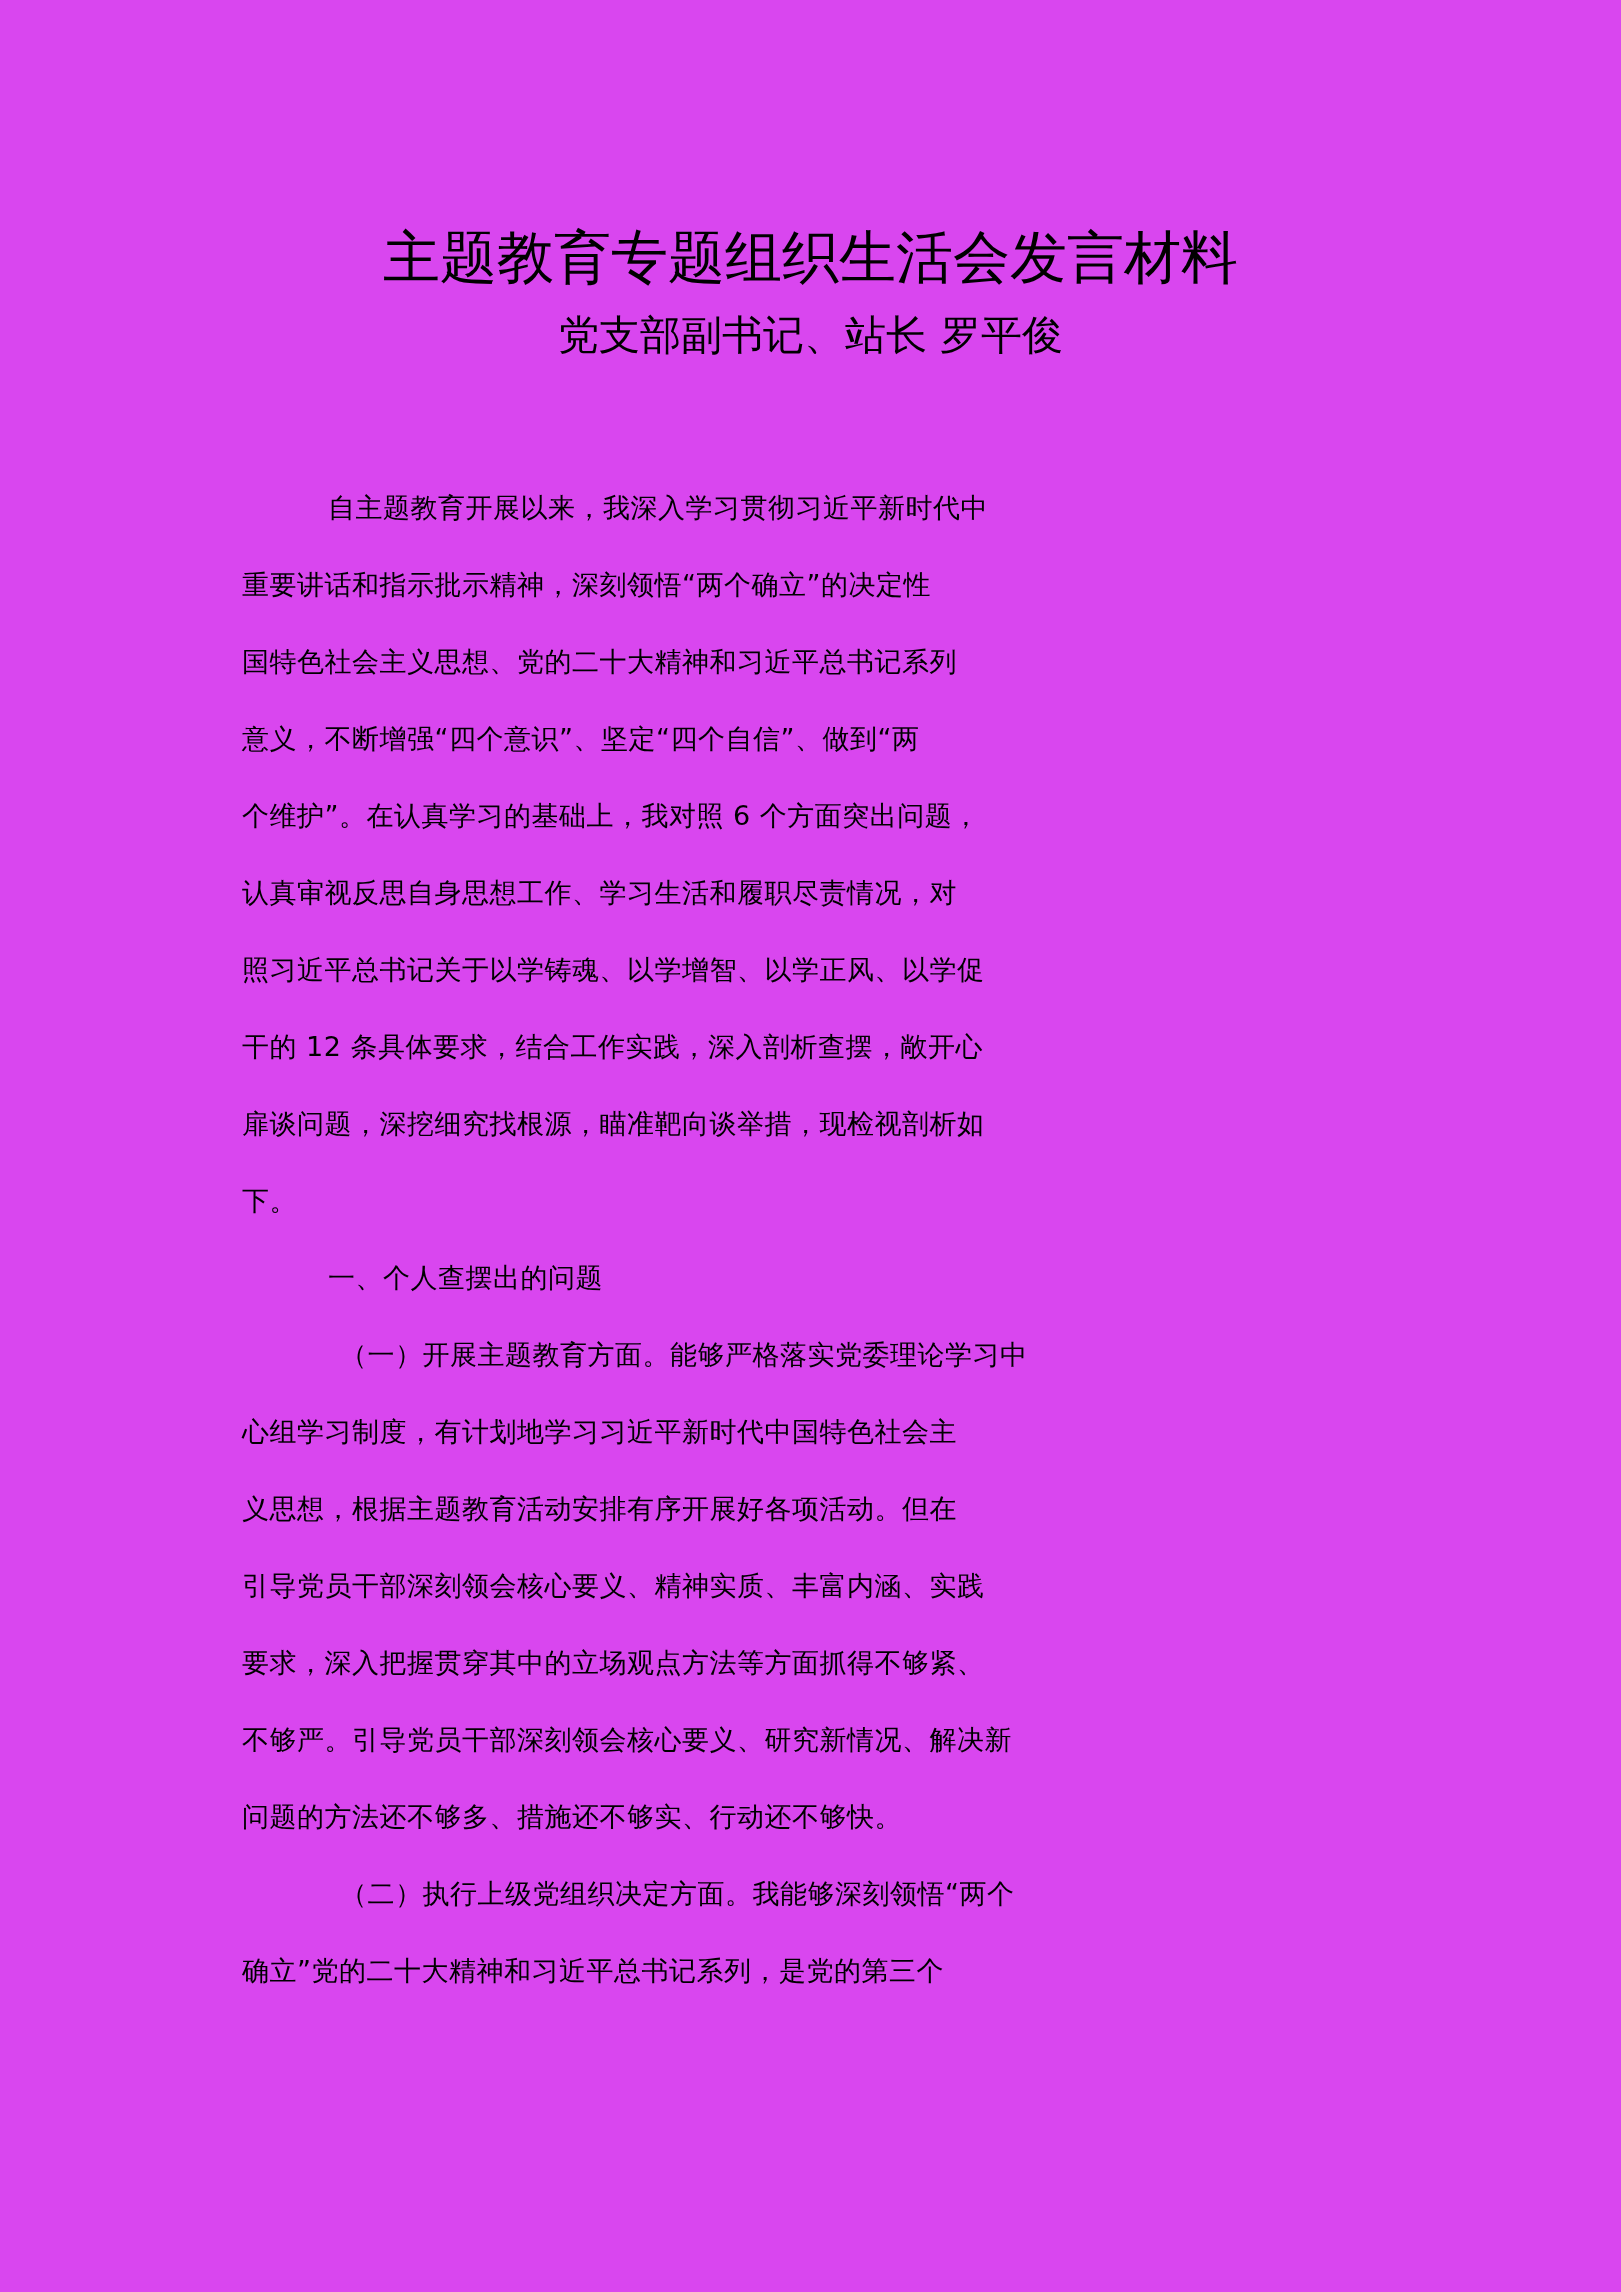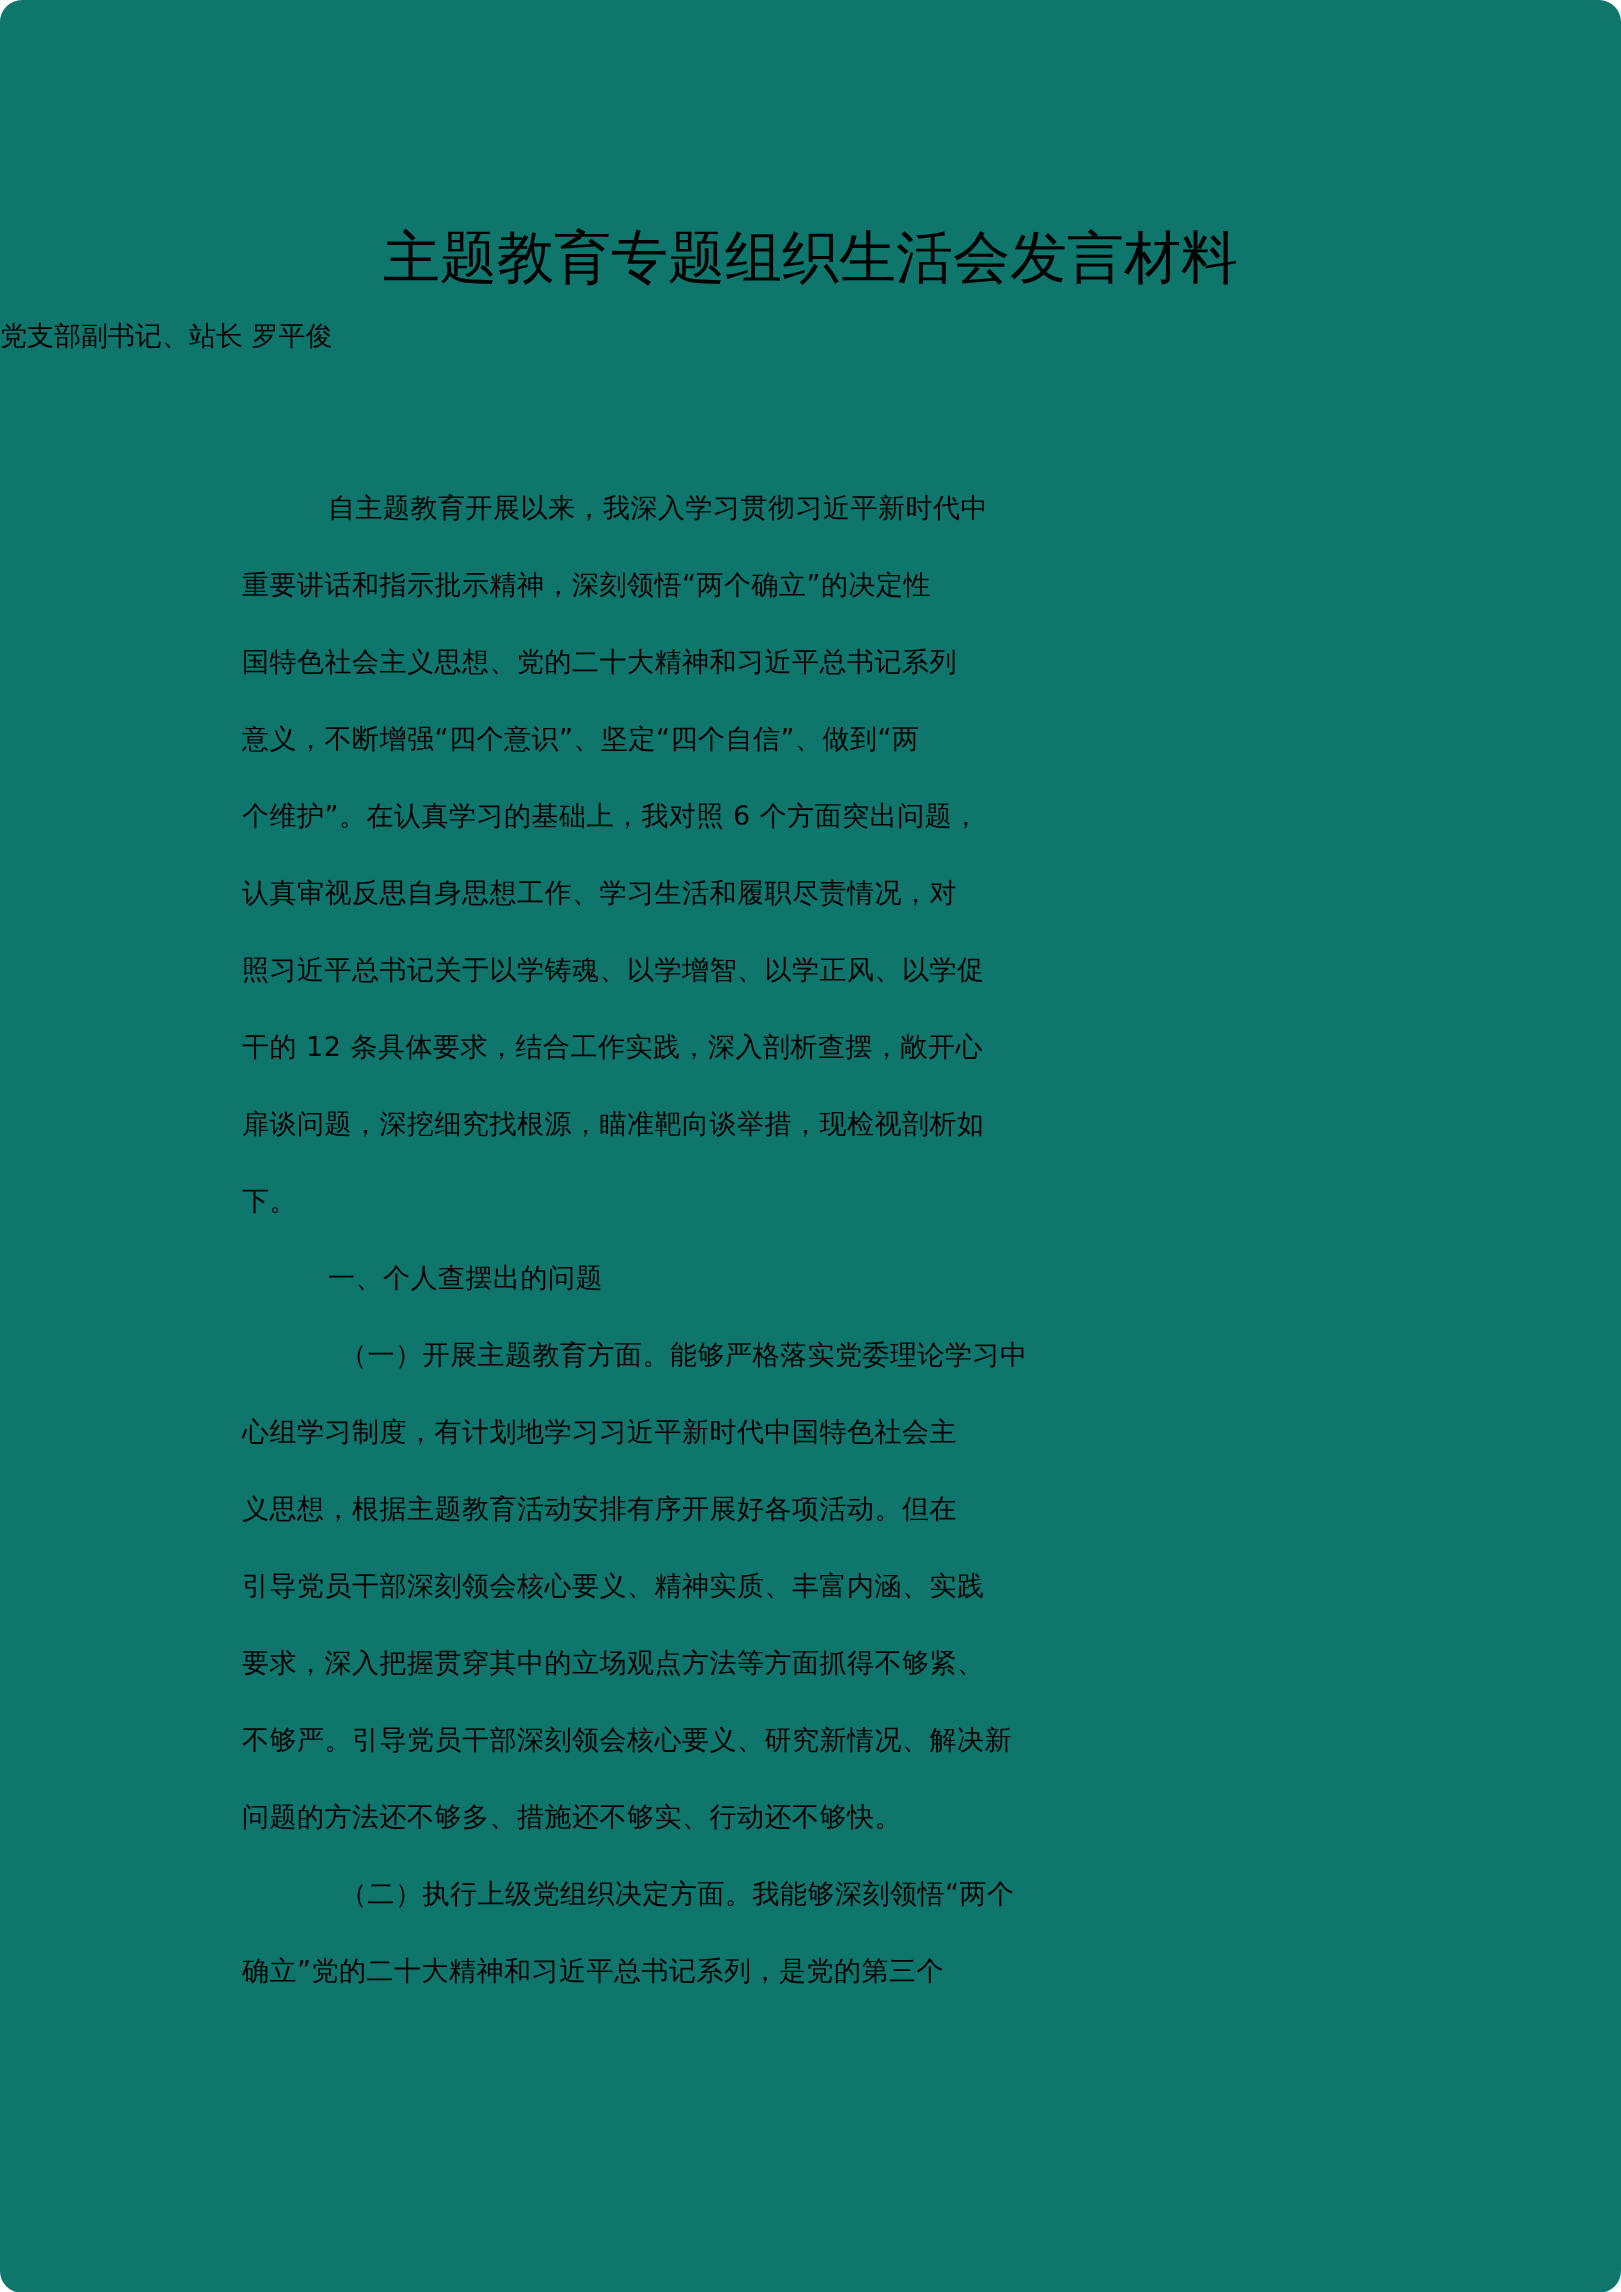--- a/index.html
+++ b/index.html
@@ -14,40 +14,40 @@
       overflow: hidden;
       font-family: "DejaVu Sans", "Liberation Sans", sans-serif;
       color: #000000;
     }
     .page {
       position: absolute;
       left: 0;
       top: 0;
       width: 1621px;
       height: 2293px;
-      background: #0f766e;
-      border-radius: 22px;
+      background: #d946ef;
     }
     .title {
       position: absolute;
       left: 0;
       width: 1621px;
       top: 218px;
       text-align: center;
       font-size: 57px;
       line-height: 78px;
       letter-spacing: 0px;
       white-space: nowrap;
     }
     .subtitle {
       position: absolute;
       left: 0;
       width: 1621px;
       top: 306px;
-      font-size: 27px;
+      text-align: center;
+      font-size: 41px;
       line-height: 59px;
       white-space: nowrap;
     }
     .body-text {
       position: absolute;
       left: 242px;
       top: 469px;
       width: 1157px;
     }
     .line {

